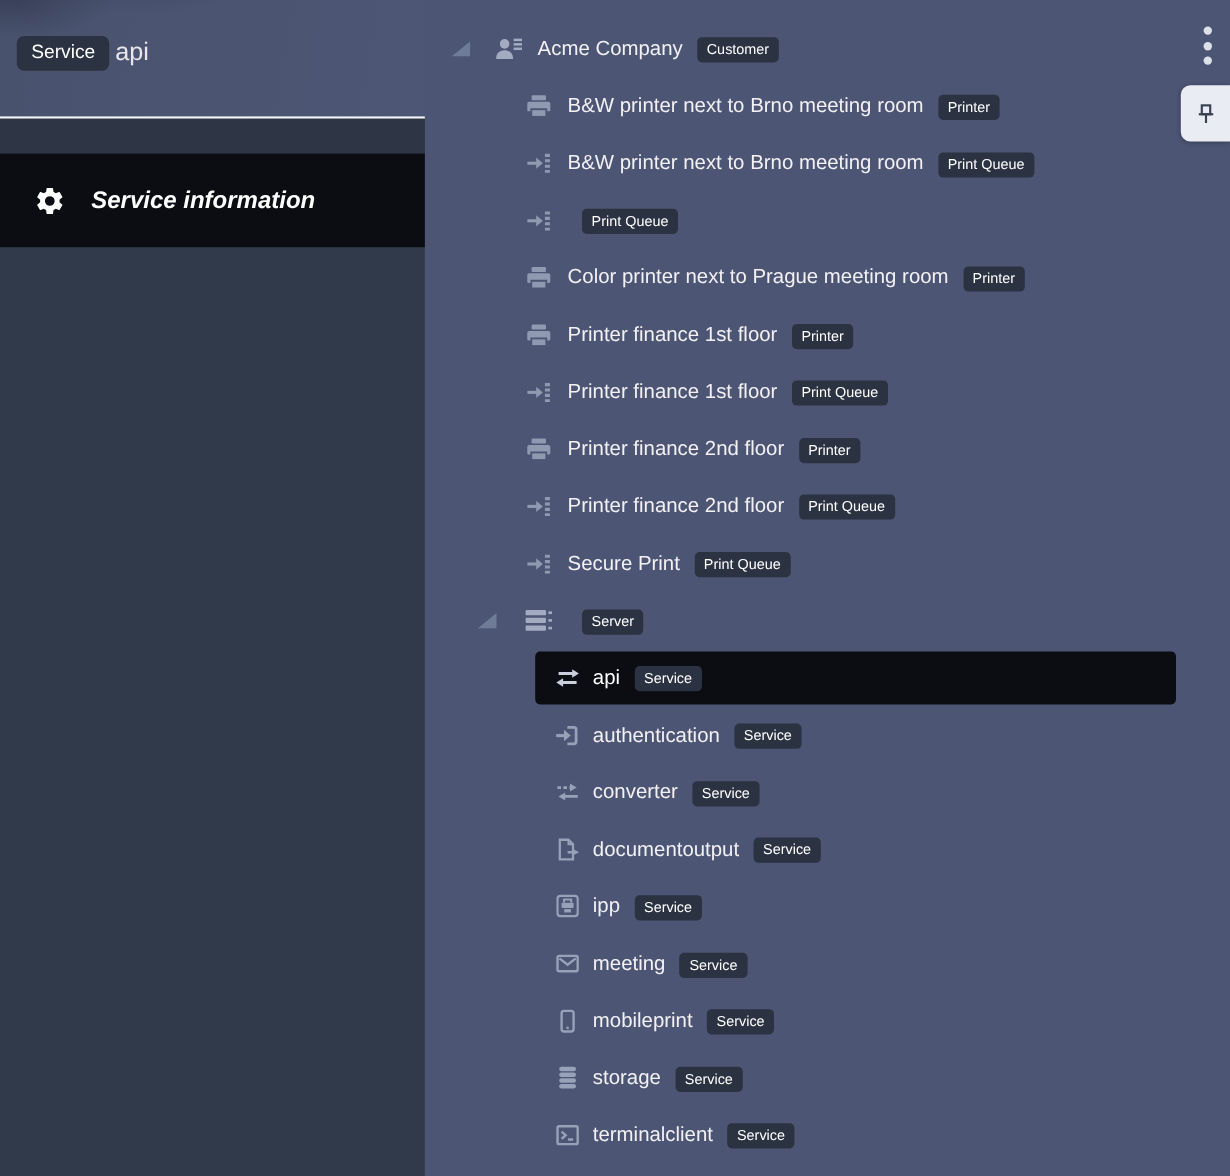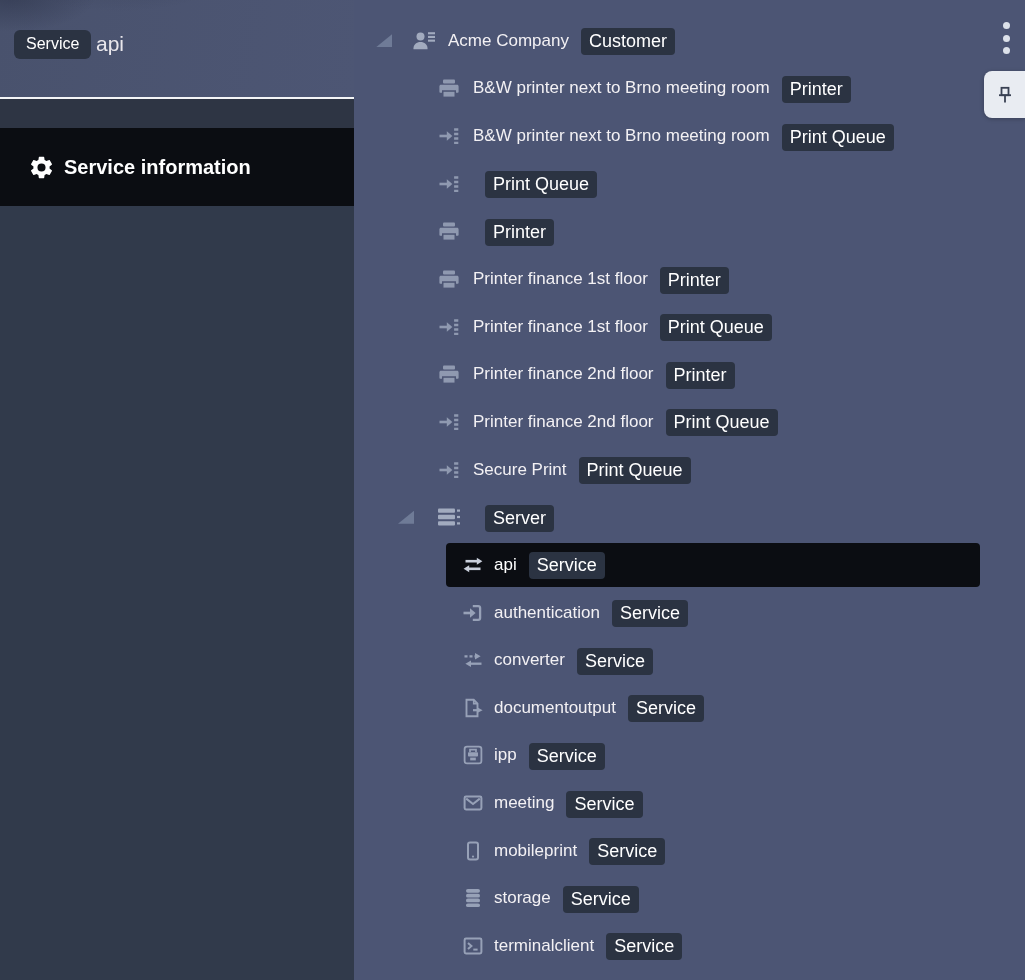--- a/index.html
+++ b/index.html
@@ -34,21 +34,21 @@
     background:var(--sidebar-bg,#313a4b);
     display:flex;flex-direction:column;
   }
   .sidebar-band{height:29px;background:#2e3544;flex:none;}
   .side-item{
     height:78px;flex:none;display:flex;align-items:center;cursor:pointer;
     background:var(--sidebar-item-bg,#3a4254);
   }
   .side-item.selected{background:var(--selected-bg,#0b0d12);}
   .side-icon{width:30px;margin-left:26px;display:flex;justify-content:center;color:#fff;flex:none;}
-  .side-label{margin-left:8px;font-size:20px;color:#c2ccd9;white-space:nowrap;}
+  .side-label{margin-left:20px;font-size:20px;color:#c2ccd9;white-space:nowrap;font-style:italic;}
   .side-item.selected .side-label{color:#ffffff;font-weight:700;}
   
   .tree{
     position:absolute;left:354px;top:0;right:0;bottom:0;
     padding-top:17px;box-sizing:border-box;
   }
   .trow{
     height:47.65px;display:flex;align-items:center;cursor:pointer;
   }
   .trow.lvl1{padding-left:22px;}
@@ -58,21 +58,21 @@
   .tri,.trispace{width:16px;height:13px;flex:none;}
   .tri{background:#6f7b97;clip-path:polygon(100% 0,100% 100%,0 100%);}
   .lvl1 .tri{margin-right:20px;}
   .lvl2 .tri,.lvl2 .trispace{margin-right:23px;}
   .ricon{width:24px;flex:none;display:flex;justify-content:center;align-items:center;margin-right:12px;color:#8f99b0;}
   .lvl1 .ricon, .ricon.bright{color:#a2abbf;}
   .lvl3 .ricon{margin-right:9px;color:#97a1b7;}
   .tlabel{font-size:17px;color:#f3f1f4;white-space:nowrap;}
   .tbadge{
     margin-left:12px;background:var(--badge-bg,#2b3342);color:#fff;
-    font-size:18px;font-weight:500;padding:4px 8px 5px;border-radius:4px;
+    font-size:12px;font-weight:500;padding:4px 8px 5px;border-radius:4px;
     line-height:1;white-space:nowrap;position:relative;top:1px;flex:none;
   }
   .pill{
     display:flex;align-items:center;height:44px;flex:1;margin-right:45px;
     background:var(--selected-bg,#0b0d12);border-radius:4px;padding:0 14px 0 15px;
   }
   .pill .ricon{color:#c9cfdb;}
   .pill .tlabel{color:#ffffff;}
   
   .kebab{
@@ -163,20 +163,21 @@
     </div>
     <div class="trow lvl2">
       <span class="trispace"></span>
       <span class="ricon">
         <svg width="22" height="22" viewBox="0 0 22 22" fill="currentColor">
           <rect x="5" y="2.4" width="12" height="4.2" rx="1"></rect>
           <path d="M3 7.8h16c.9 0 1.6.7 1.6 1.6v5.4c0 .6-.5 1-1 1H18v-2.6H4v2.6H2.4c-.6 0-1-.5-1-1V9.4c0-.9.7-1.6 1.6-1.6z"></path>
           <rect x="5.5" y="14.8" width="11" height="4.8"></rect>
         </svg>
       </span>
+      <span class="tlabel">Color printer next to Prague meeting room</span>
       <span class="tbadge">Printer</span>
     </div>
     <div class="trow lvl2">
       <span class="trispace"></span>
       <span class="ricon">
         <svg width="22" height="22" viewBox="0 0 22 22" fill="currentColor">
           <rect x="5" y="2.4" width="12" height="4.2" rx="1"></rect>
           <path d="M3 7.8h16c.9 0 1.6.7 1.6 1.6v5.4c0 .6-.5 1-1 1H18v-2.6H4v2.6H2.4c-.6 0-1-.5-1-1V9.4c0-.9.7-1.6 1.6-1.6z"></path>
           <rect x="5.5" y="14.8" width="11" height="4.8"></rect>
         </svg>

